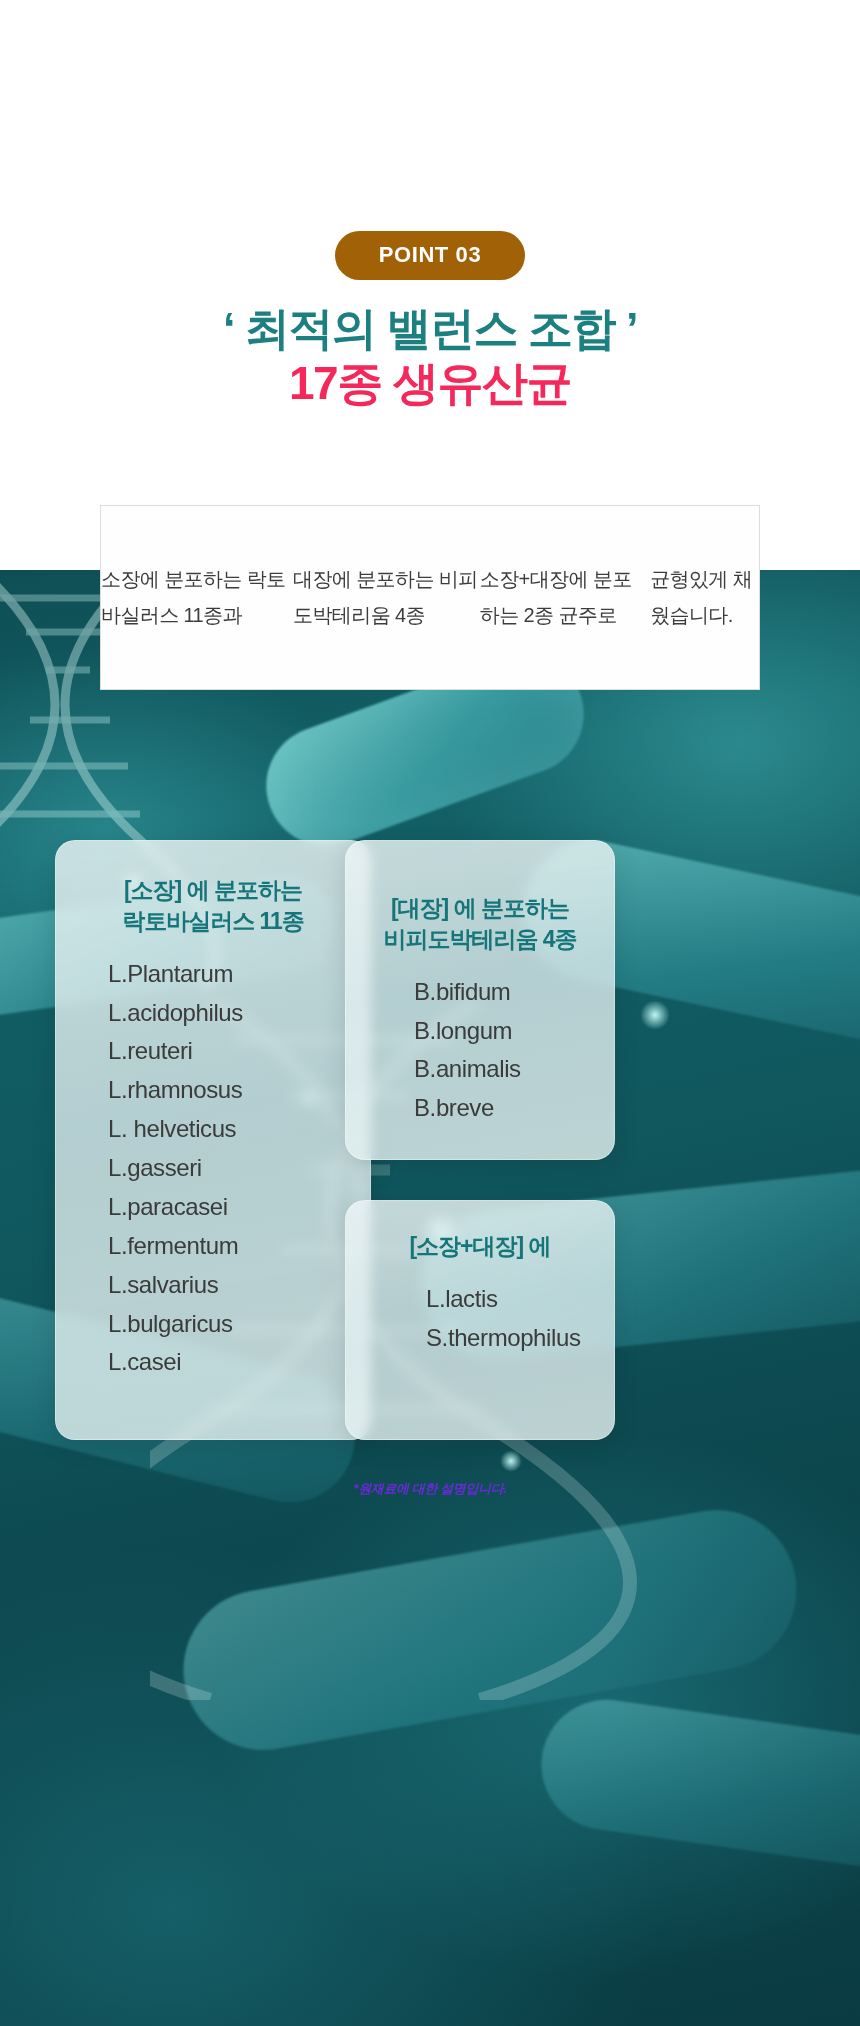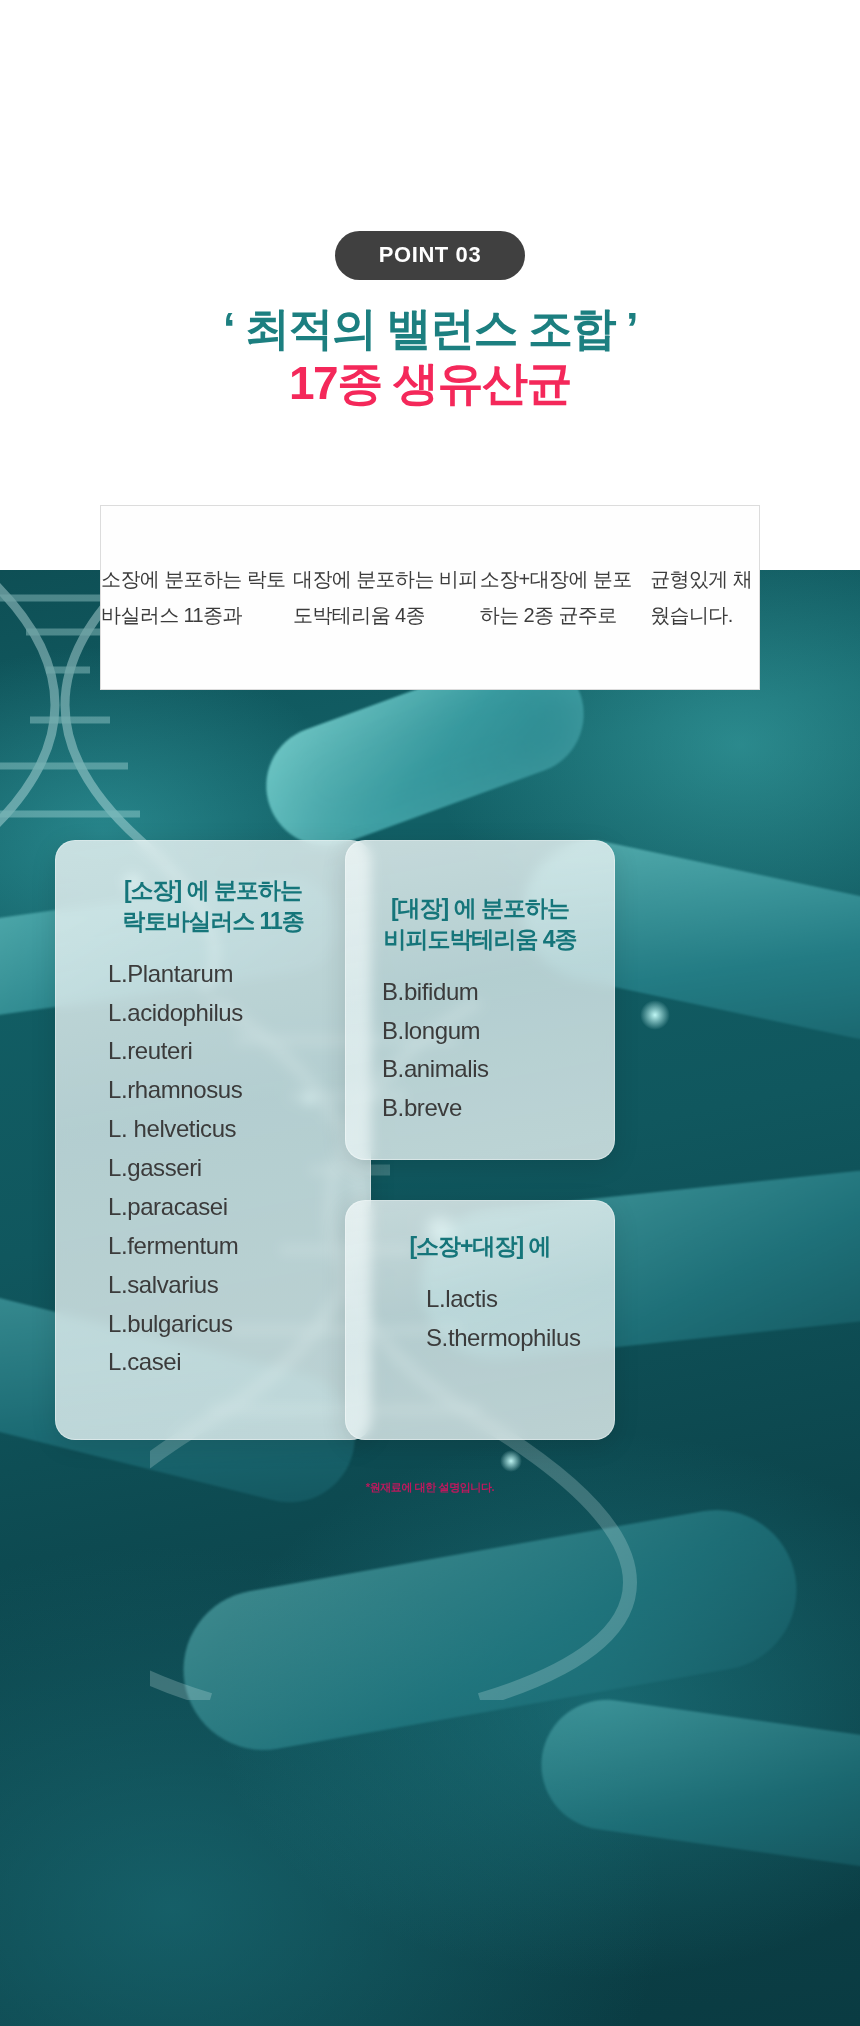--- a/index.html
+++ b/index.html
@@ -44,21 +44,21 @@
 
   
   .helix{ position:absolute; left:-40px; top:0px; width:420px; height:420px; opacity:.55; }
   .helix2{ position:absolute; left:150px; top:430px; width:560px; height:700px; opacity:.4; }
   .glow{ position:absolute; border-radius:50%; background:radial-gradient(circle,rgba(200,255,252,.95),rgba(160,240,240,0) 70%); }
 
   
   .header{ position:absolute; left:0; right:0; top:0; text-align:center; }
   .point-badge{
     display:inline-block; margin-top:231px;
-    background:#404040; color:#ffffff; border-radius:26px;
+    background:#a16207; color:#ffffff; border-radius:26px;
     padding:11px 44px 12px; font-size:22px; font-weight:700; letter-spacing:.6px;
     font-family:"Liberation Sans",sans-serif;
   }
   .headline-teal{
     margin-top:24px; color:#1c7f80; font-size:45px; font-weight:900; letter-spacing:-1.5px;
     line-height:1.12; white-space:nowrap;
   }
   .headline-pink{
     margin-top:4px; color:#f4285a; font-size:46px; font-weight:900; letter-spacing:-1.5px;
     line-height:1.12;
@@ -90,31 +90,31 @@
   .strain{ color:#3b3b3b; font-size:24px; line-height:1.62; letter-spacing:-.4px; }
 
   
   #card-small{ left:55px; top:840px; width:316px; height:600px; }
   #card-small .card-title{ padding-top:34px; }
   #card-small .card-list{ padding-left:52px; }
 
   
   #card-large{ left:345px; top:840px; width:270px; height:320px; }
   #card-large .card-title{ padding-top:52px; }
-  #card-large .card-list{ padding-left:36px; }
+  #card-large .card-list{ padding-left:68px; }
 
   
   #card-both{ left:345px; top:1200px; width:270px; height:240px; }
   #card-both .card-title{ padding-top:30px; }
   #card-both .card-list{ padding-left:80px; }
 
   
   .footnote{
     position:absolute; left:0; right:0; top:1480px; text-align:center;
-    color:#be185d; font-size:11px; letter-spacing:-.4px; z-index:6; font-weight:600;
+    color:#6d28d9; font-size:13px; letter-spacing:-.4px; z-index:6; font-weight:600;font-style:italic;
   }
 </style>
 </head>
 <body>
 
 <div id="page">
 
   <div class="photo-bg">
     <div class="rod a"></div>
     <div class="rod b"></div>

